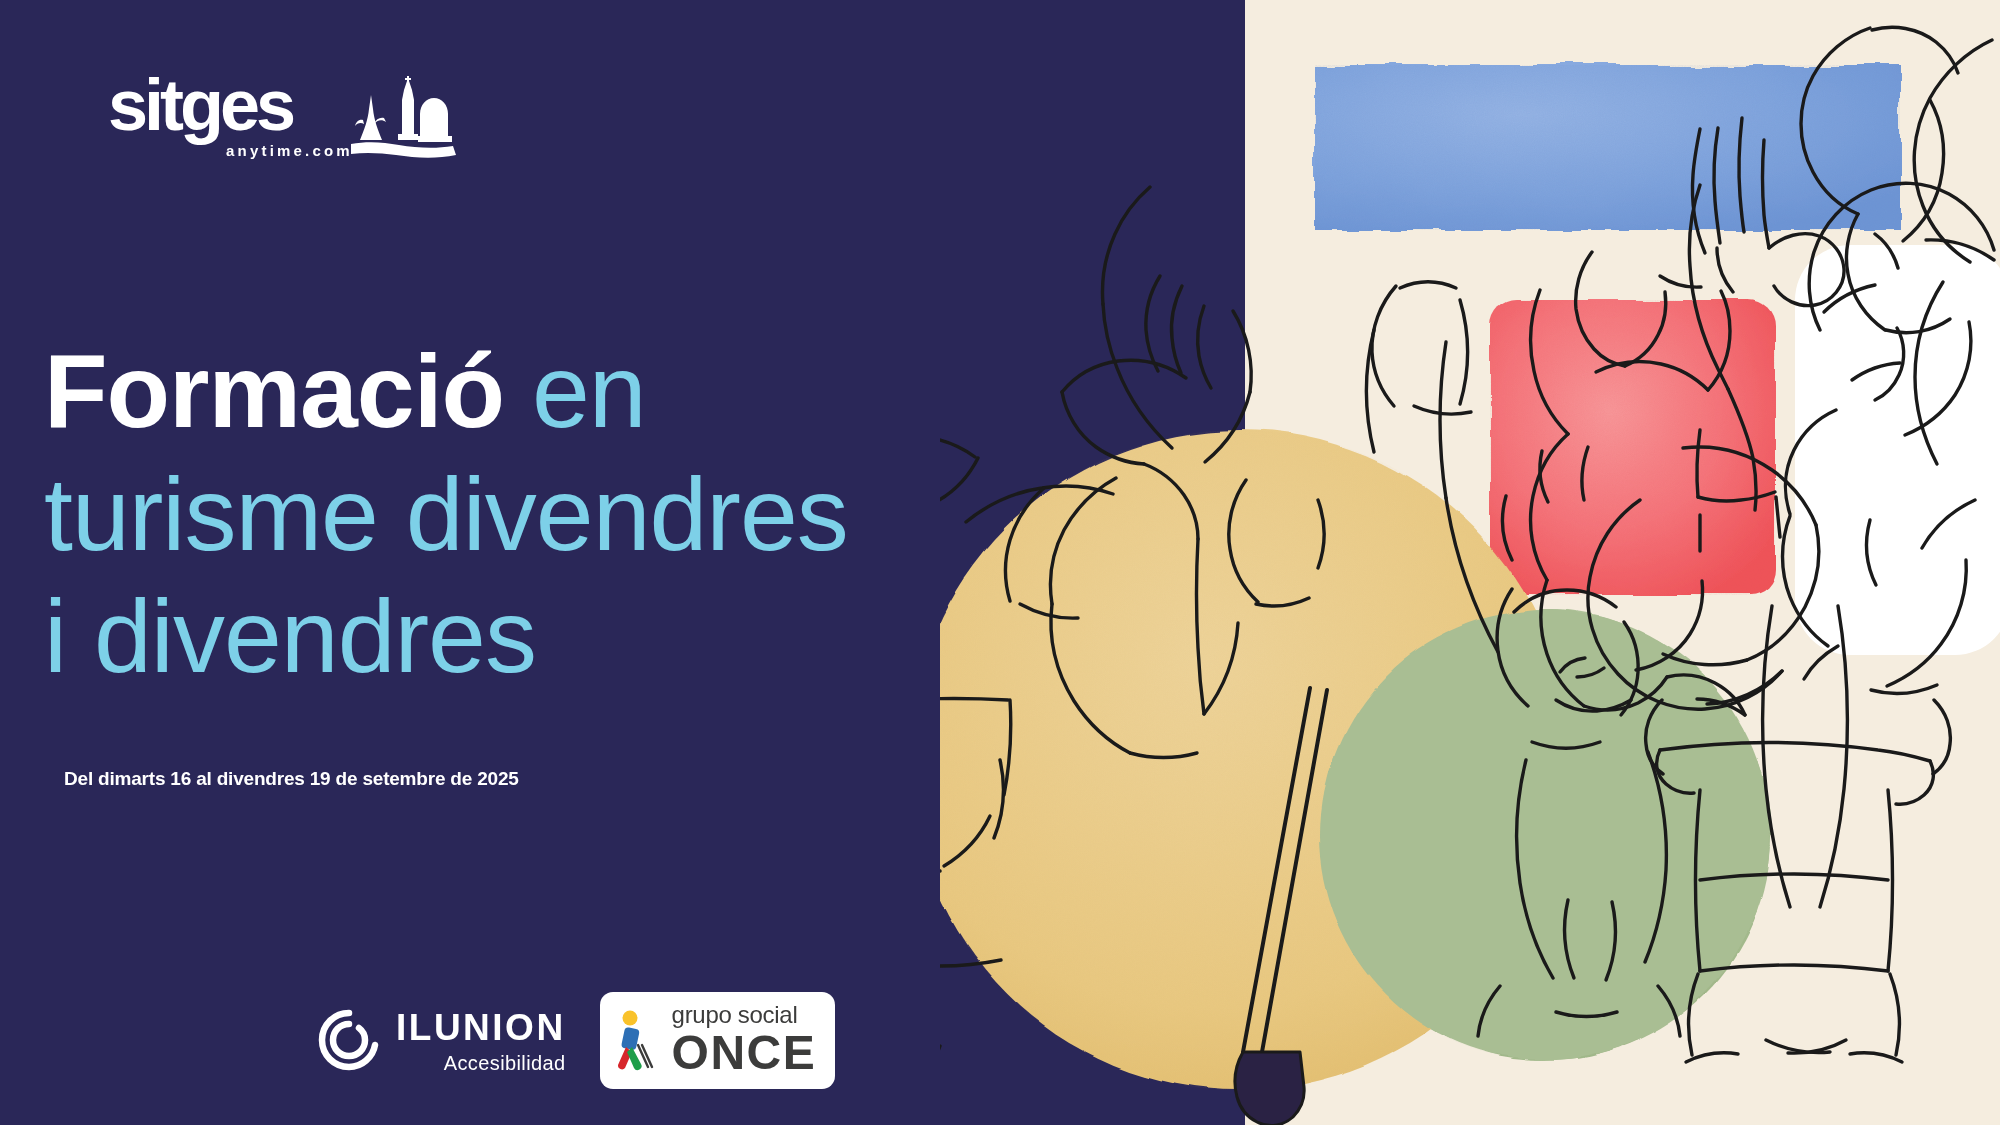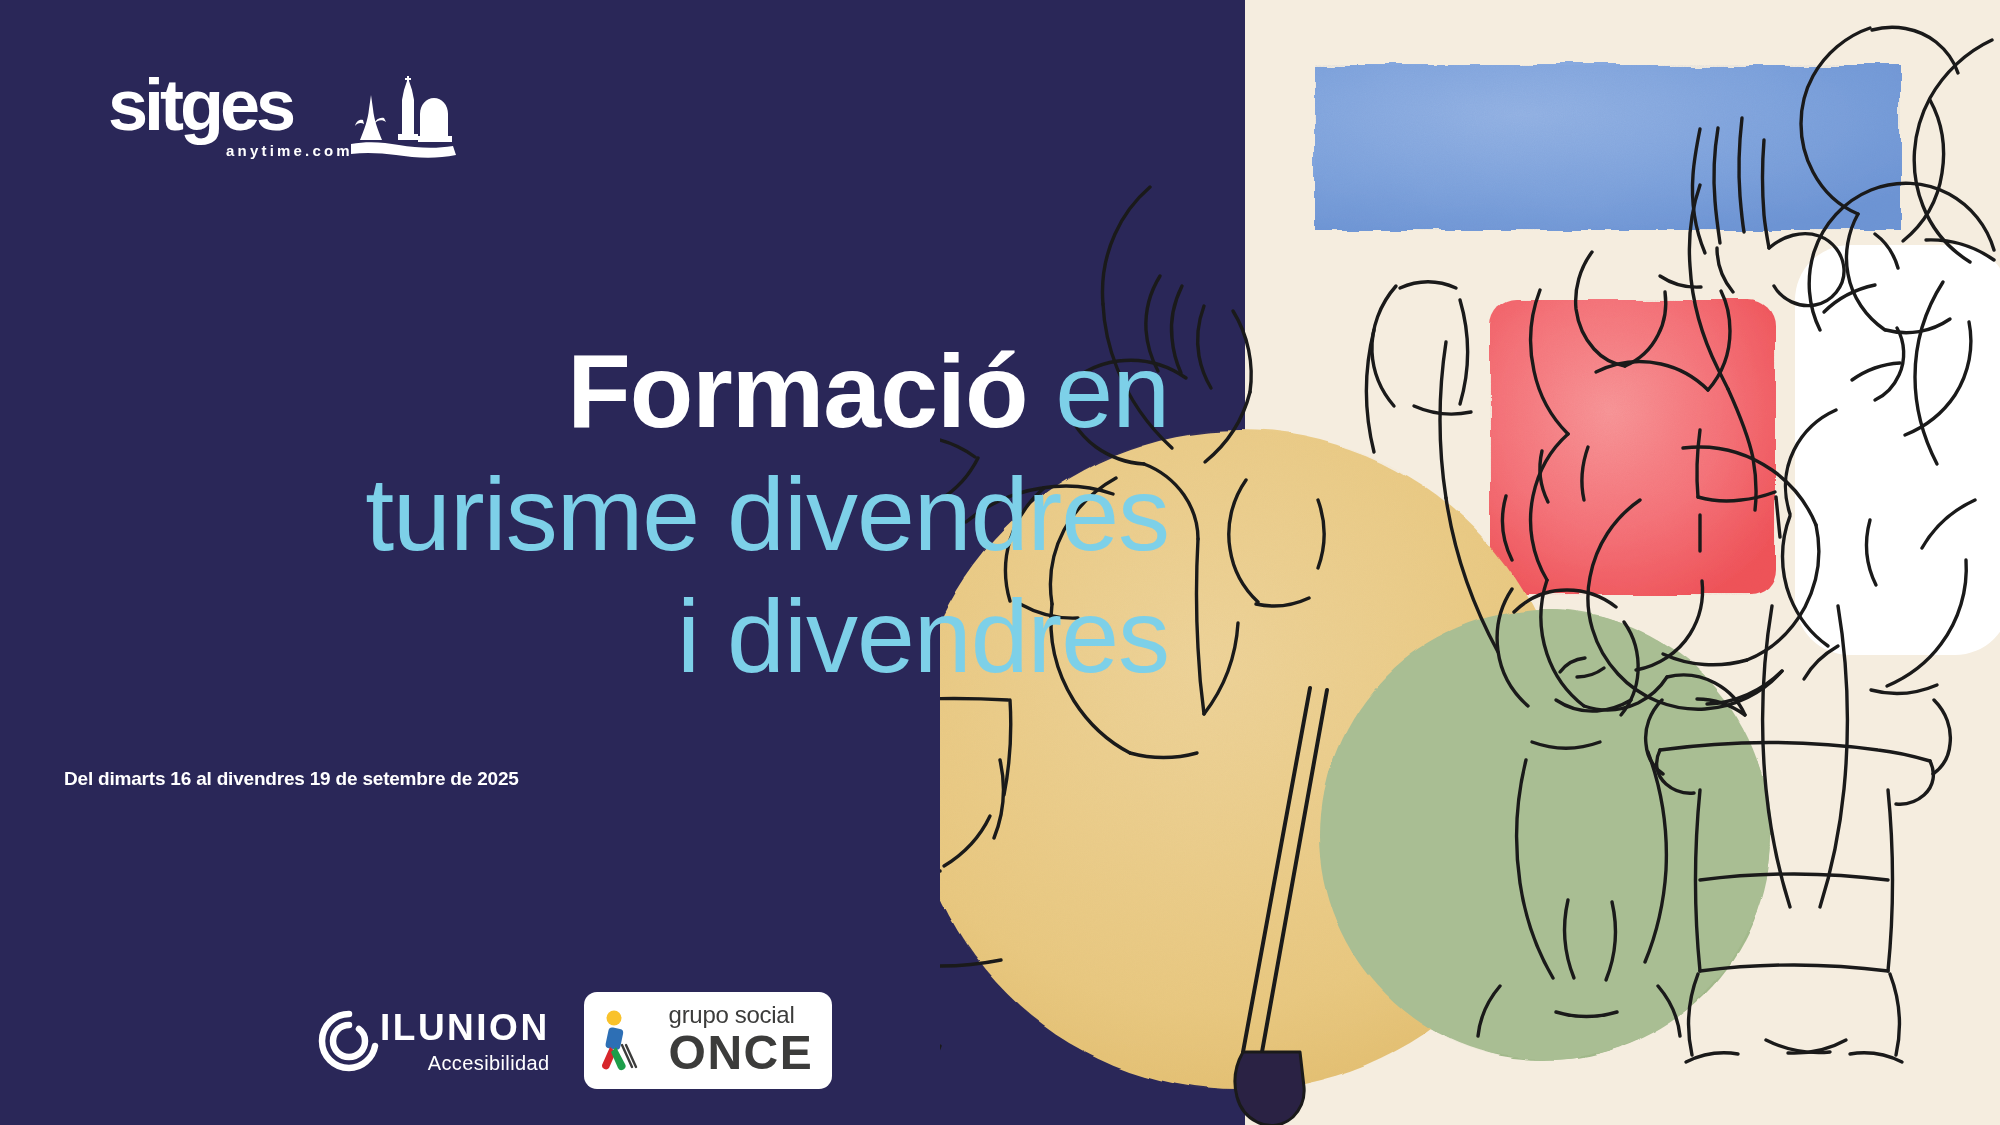--- a/index.html
+++ b/index.html
@@ -30,29 +30,28 @@
     position:absolute;
     left:108px; top:68px;
     width:350px; height:95px;
     z-index:6;
   }
   .logo svg{display:block;width:100%;height:100%;}
 
   
   .headline{
     position:absolute;
-    left:69px; top:330px;
+    left:44px; top:330px;
     width:1100px;
     z-index:6;
     font-size:104px;
     line-height:1.18;
     letter-spacing:-1px;
     font-weight:400;
     color:#7DD0E8;
-    text-align:right;
   }
   .headline .hl-line{display:block;white-space:nowrap;}
   .hl-white{
     color:#FFFFFF;
     font-weight:700;
     
     -webkit-text-stroke:0.7px rgba(42,39,88,.30);
     paint-order:stroke fill;
   }
 
@@ -74,37 +73,37 @@
   .sponsors{
     position:absolute;
     left:318px; top:992px;
     z-index:6;
     display:flex;
     align-items:center;
     gap:34px;
   }
   .ilunion{
     display:flex;
-    align-items:center;
+    gap:16px;
   }
   .ilunion-mark{width:62px;height:62px;flex:0 0 62px;}
   .ilunion-mark svg{display:block;width:100%;height:100%;}
   .ilunion-words{display:flex;flex-direction:column;line-height:1;}
   .ilunion-name{
     color:#fff;font-size:37px;font-weight:700;letter-spacing:2.5px;
   }
   .ilunion-sub{
     color:#fff;font-size:20px;font-weight:400;letter-spacing:.4px;
     margin-top:7px;align-self:flex-end;
   }
   .once-card{
     background:#FFFFFF;
     border-radius:13px;
     padding:11px 19px 12px 14px;
-    display:flex;align-items:center;gap:29px;
+    display:flex;align-items:center;gap:16px;
   }
   .once-mark{width:42px;height:62px;flex:0 0 42px;}
   .once-mark svg{display:block;width:100%;height:100%;}
   .once-words{display:flex;flex-direction:column;line-height:1;}
   .once-top{color:#3C3C3B;font-size:24px;font-weight:400;letter-spacing:-.3px;}
   .once-big{color:#3C3C3B;font-size:48px;font-weight:700;letter-spacing:1.5px;margin-top:2px;}
 
   
   .art{
     position:absolute;

